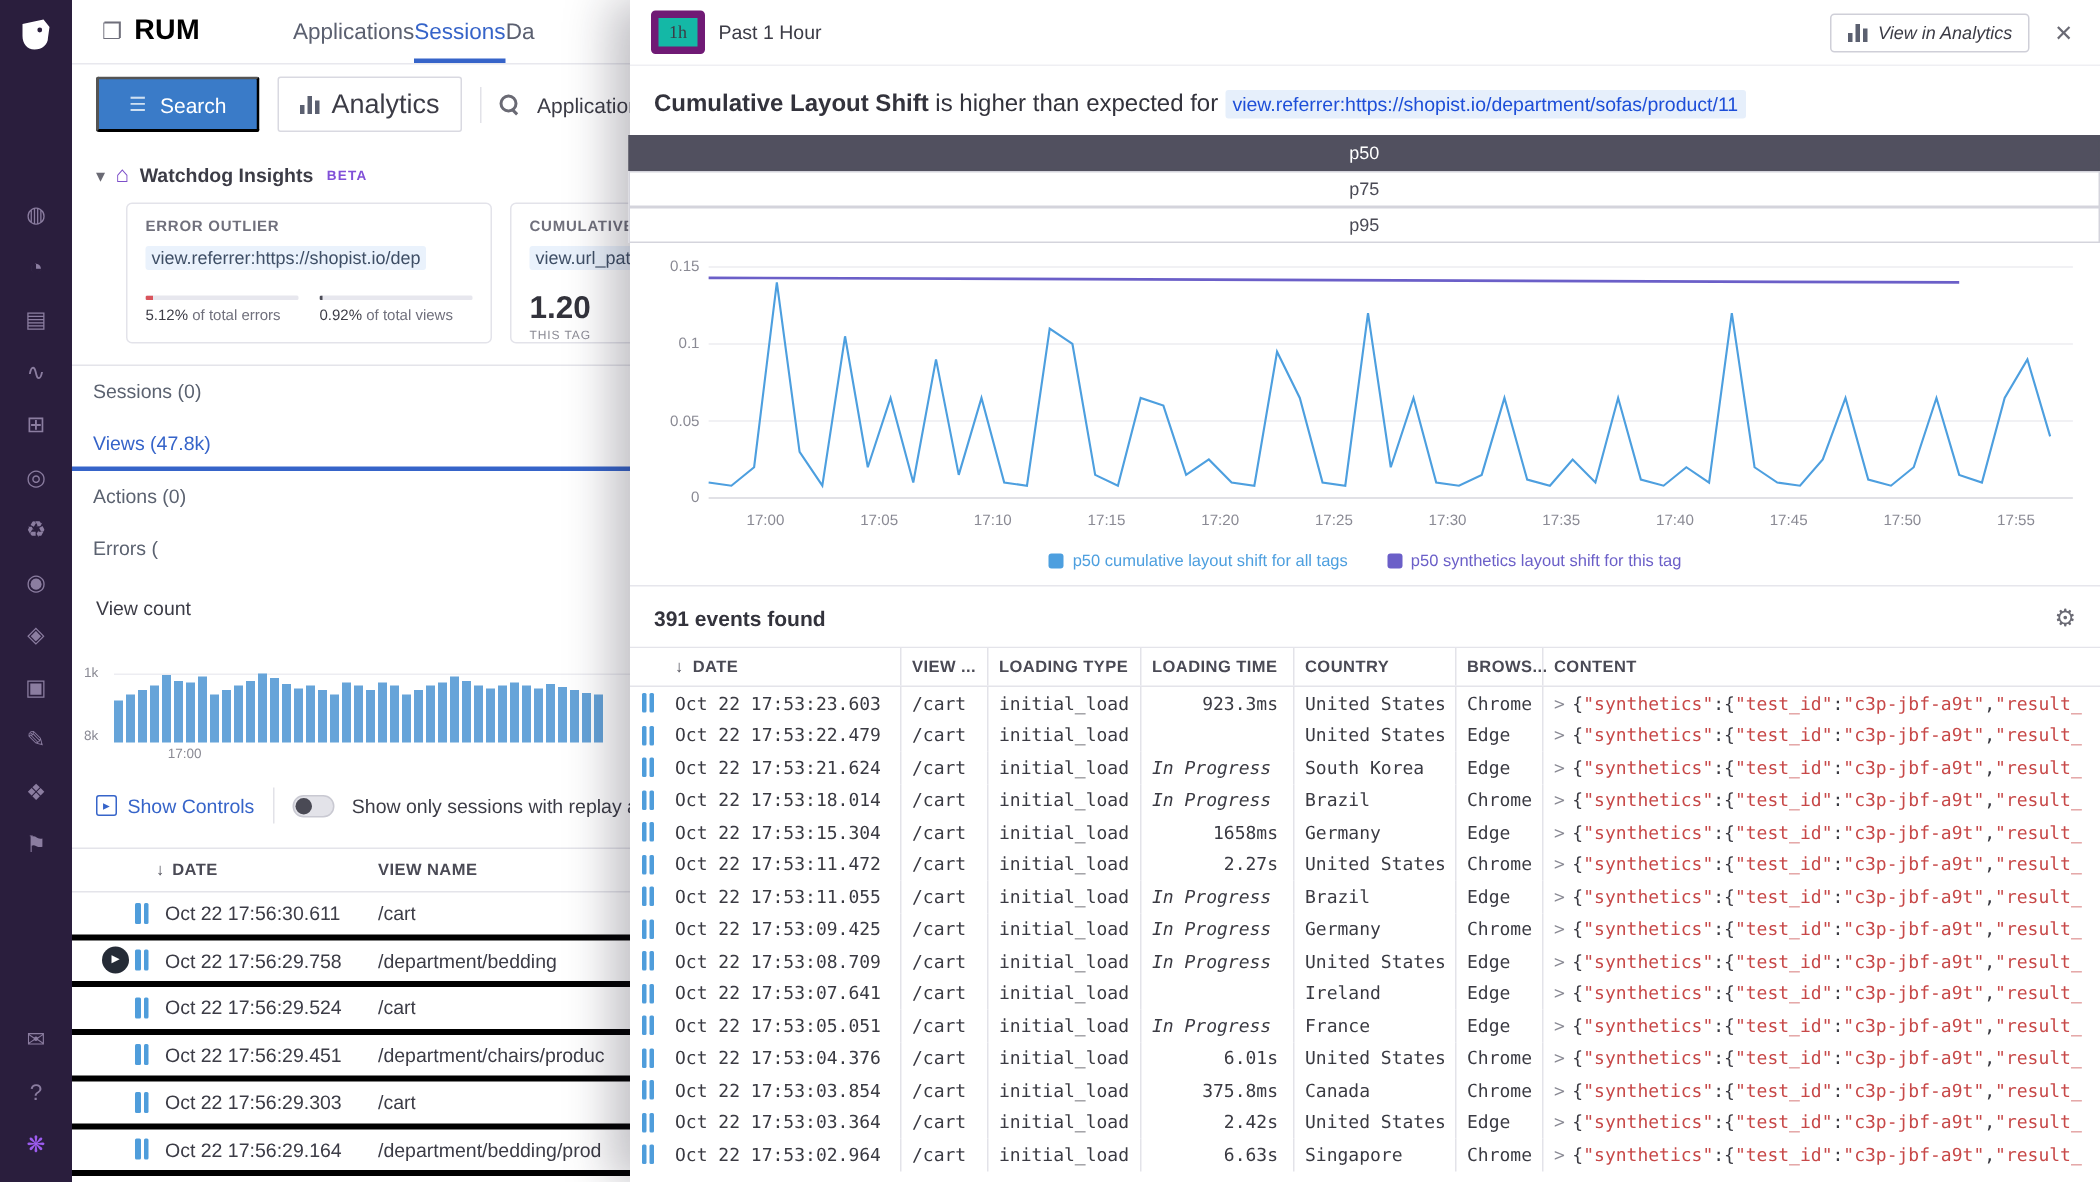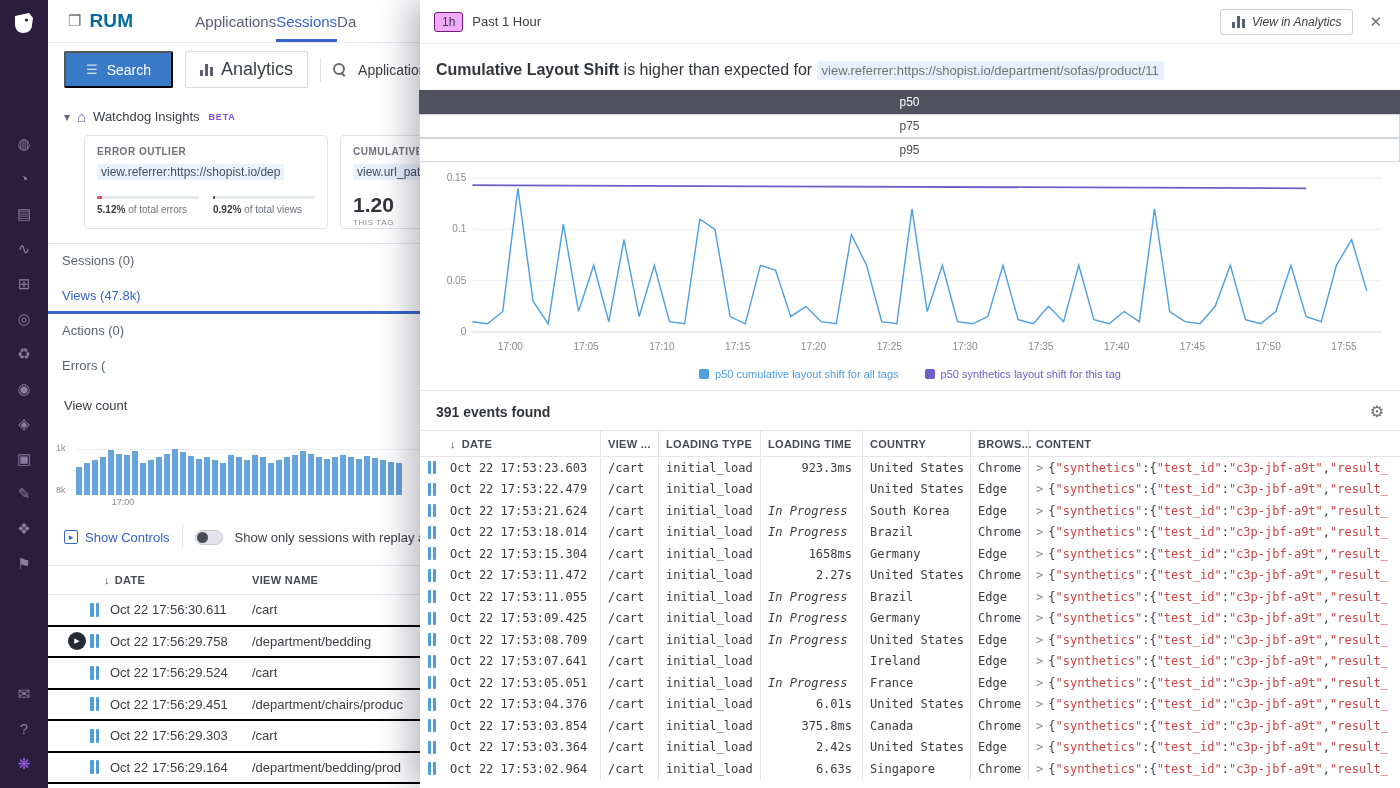--- a/index.html
+++ b/index.html
@@ -15,21 +15,21 @@
   .side-icons.top { margin-top:96px; }
   .side-icons.bottom { margin-top:auto; margin-bottom:14px; }
   .side-icon { width:22px; height:20px; color:#8b7da0; font-size:15px; line-height:20px; text-align:center; cursor:pointer; }
 
   
   .page { position:absolute; left:48px; top:0; width:1352px; height:788px; background:#fff; overflow:hidden; }
 
   .topnav { height:43px; border-bottom:1px solid #e8e8ee; display:flex; align-items:stretch; padding-left:10px; }
   .topnav .brand { display:flex; align-items:center; gap:8px; padding:0 10px; }
   .window-icon { color:#6f6f7b; font-size:15px; }
-  .app-title { font-size:19px; font-weight:bold; color:#0369a1; letter-spacing:.2px; }
+  .app-title { font-size:19px; font-weight:bold; color:#000000; letter-spacing:.2px; }
   .nav-tabs { display:flex; margin-left:52px; gap:46px; }
   .nav-tab { display:flex; align-items:center; font-size:15px; color:#5b6070; cursor:pointer; border-bottom:3px solid transparent; padding-top:3px; white-space:nowrap; }
   .nav-tab.active { color:#3664c9; border-bottom-color:#3664c9; }
 
   .toolbar { display:flex; align-items:center; padding:8px 0 8px 16px; gap:12px; }
   .btn-search { display:flex; align-items:center; gap:9px; background:#3a7bc8; color:#fff; font-size:14px;
                 padding:0 20px; height:37px; border-radius:2px; cursor:pointer; }
   .btn-search .facets-icon { font-size:13px; color:#cfe0f2; }
   .btn-analytics { display:flex; align-items:center; gap:8px; border:1px solid #d9d9e1; background:#fff; color:#3c3c46;
                    font-size:18px; padding:0 14px; height:37px; border-radius:2px; cursor:pointer; }
@@ -40,33 +40,33 @@
   .mag-icon { position:relative; width:13px; height:13px; }
   .mag-icon::before { content:''; position:absolute; left:0; top:0; width:8px; height:8px; border:2px solid #6a6a74; border-radius:50%; }
   .mag-icon::after { content:''; position:absolute; left:9px; top:9px; width:2px; height:5px; background:#6a6a74; transform:rotate(-45deg); }
   .filter-text { font-size:14px; color:#3c3c46; white-space:nowrap; }
 
   
   .wd { margin-top:12px; padding-left:16px; }
   .wd-head { display:flex; align-items:center; gap:7px; }
   .chev { color:#6a6a74; font-size:12px; cursor:pointer; }
   .wd-icon { color:#7d4fc9; font-size:15px; }
-  .wd-title { font-size:13px; font-weight:normal; color:#3c3c46; }
+  .wd-title { font-size:13px; font-weight:bold; color:#3c3c46; }
   .beta { font-size:9px; font-weight:bold; letter-spacing:.8px; color:#8150d8; margin-left:2px; }
   .wd-cards { display:flex; gap:12px; margin:10px 0 0 20px; }
   .wd-card { width:244px; height:94px; border:1px solid #e3e3ea; border-radius:4px; padding:10px 12px; background:#fff; flex:none; }
   .wd-card-type { font-size:10px; font-weight:bold; letter-spacing:.5px; color:#70707c; margin-bottom:7px; }
   .wd-tag { display:inline-block; max-width:218px; overflow:hidden; white-space:nowrap; font-size:12px; background:#eaf2fc; color:#3f4f66;
             padding:1px 4px; border-radius:2px; cursor:pointer; }
   .wd-stats { display:flex; gap:14px; margin-top:12px; }
   .wd-stat { width:104px; }
   .wd-bar { height:3px; background:#e7e7ee; border-radius:1px; overflow:hidden; margin-bottom:5px; }
   .wd-bar i { display:block; height:3px; }
   .wd-stat-label { font-size:10px; color:#70707c; white-space:nowrap; }
-  .wd-stat-label b { color:#3c3c46; font-weight:bold; }
+  .wd-stat-label b { color:#3c3c46; font-weight:normal; }
   .wd-big { font-size:21px; font-weight:bold; color:#33333c; margin-top:10px; line-height:1; }
   .wd-big-label { font-size:8px; letter-spacing:.6px; color:#8a8a94; margin-top:3px; }
 
   
   .ctabs { display:flex; gap:4px; border-bottom:1px solid #e4e4ea; margin-top:14px; padding-left:16px; }
   .ctab { font-size:13px; color:#5b6270; padding:9px 14px 8px; border-bottom:3px solid transparent; cursor:pointer; white-space:nowrap; }
   .ctab.active { color:#3664c9; border-bottom-color:#3664c9; }
 
   .vc-title { font-size:13px; color:#3c3c46; margin:14px 0 6px 16px; }
   .vc-chart { position:relative; height:92px; width:700px; }
@@ -84,42 +84,42 @@
   .toggle { position:relative; width:28px; height:15px; border-radius:8px; background:#e3e3e9; border:1px solid #c9c9d2; cursor:pointer; flex:none; }
   .toggle i { position:absolute; left:1px; top:1px; width:11px; height:11px; border-radius:50%; background:#4a4a55; }
   .ctrl-label { font-size:13px; color:#3c3c46; white-space:nowrap; }
 
   
   .bg-table { margin-top:16px; width:640px; }
   .bgt-head { display:flex; align-items:center; height:30px; border-top:1px solid #e4e4ea; border-bottom:1px solid #e4e4ea;
               font-size:11px; font-weight:bold; color:#4a4a55; letter-spacing:.3px; }
   .bgt-head .h-date { margin-left:56px; width:148px; display:flex; gap:5px; align-items:center; cursor:pointer; }
   .sort-arrow { color:#4a4a55; font-size:11px; }
-  .bgt-row { display:flex; align-items:center; height:31.5px; border-bottom:2px solid #000000; cursor:pointer; }
+  .bgt-row { display:flex; align-items:center; height:31.5px; border-bottom:4px solid #000000; cursor:pointer; }
   .play-slot { width:26px; margin-left:16px; display:flex; justify-content:center; }
   .play { width:18px; height:18px; border-radius:50%; background:#252b36; color:#fff; font-size:7px; line-height:18px; text-align:center; }
   .strip { display:inline-flex; gap:2px; width:14px; }
   .strip i { display:block; width:3.5px; height:14px; background:#4f9ddb; border-radius:1px; }
   .bgt-date { width:148px; font-size:13px; color:#3c3c46; padding-left:6px; white-space:nowrap; }
   .bgt-view { font-size:13px; color:#3c3c46; white-space:nowrap; overflow:hidden; }
 
   
   .panel { position:absolute; left:420px; top:0; width:980px; height:788px; background:#fff; z-index:30;
            box-shadow:-12px 0 30px rgba(24,20,40,.28); display:flex; flex-direction:column; }
   .panel-head { height:44px; flex:none; display:flex; align-items:center; padding:0 18px 0 14px; border-bottom:1px solid #efeff3; }
-  .time-badge { font-size:12px; color:#3c3c46; background:#f0abfc; border:1px solid #701a75; border-radius:3px; padding:2px 7px; cursor:pointer; }
+  .time-badge { font-size:12px; color:#3c3c46; background:#14b8a6; border:5px solid #701a75; border-radius:3px; padding:2px 7px; cursor:pointer;font-family:Liberation Serif, serif; }
   .time-label { font-size:13px; color:#3c3c46; margin-left:9px; }
   .spacer { flex:1; }
   .btn-via { display:flex; align-items:center; gap:7px; border:1px solid #cfcfd8; background:#fff; border-radius:3px;
              padding:5px 11px; font-size:12px; color:#3c3c46; cursor:pointer;font-style:italic; }
   .close-icon { margin-left:16px; color:#6a6a74; font-size:15px; cursor:pointer; }
 
   .panel-title { padding:14px 16px 0; font-size:16px; color:#33333c; line-height:1.5; }
   .panel-title b { font-weight:bold; }
-  .title-tag { background:#e6effb; color:#737373; font-size:13px; padding:2px 5px; border-radius:2px; cursor:pointer; white-space:nowrap; }
+  .title-tag { background:#e6effb; color:#1d4ed8; font-size:13px; padding:2px 5px; border-radius:2px; cursor:pointer; white-space:nowrap; }
 
   .pct-row { display:flex; justify-content:flex-end; padding:8px 22px 0; }
   .pct-btn { min-width:40px; text-align:center; font-size:12px; color:#4a4a55; background:#fff; border:1px solid #d4d4dc;
              padding:4px 8px; margin-left:-1px; cursor:pointer; }
   .pct-btn:first-child { border-radius:3px 0 0 3px; margin-left:0; }
   .pct-btn:last-child { border-radius:0 3px 3px 0; }
   .pct-btn.active { background:#51505f; border-color:#51505f; color:#fff; }
 
   .ts-wrap { padding:6px 10px 0 12px; }
   .ts-wrap svg { display:block; width:100%; height:196px; }

